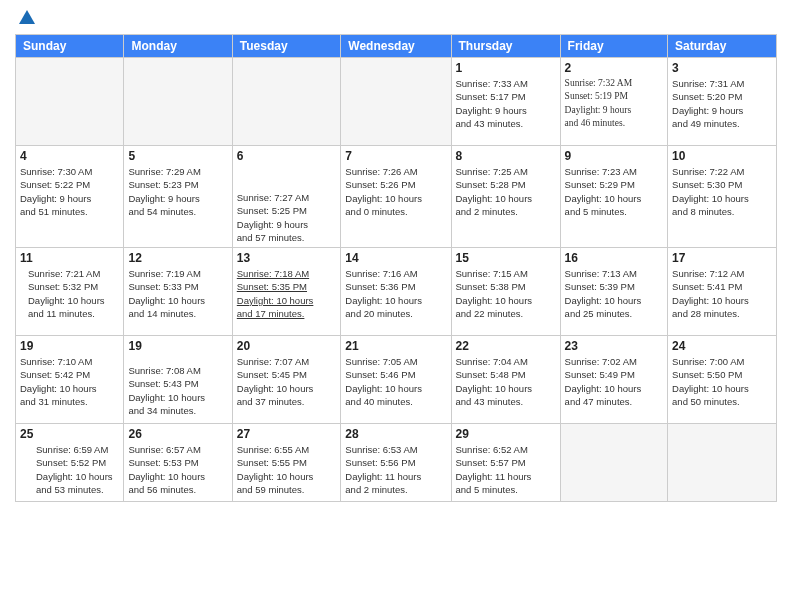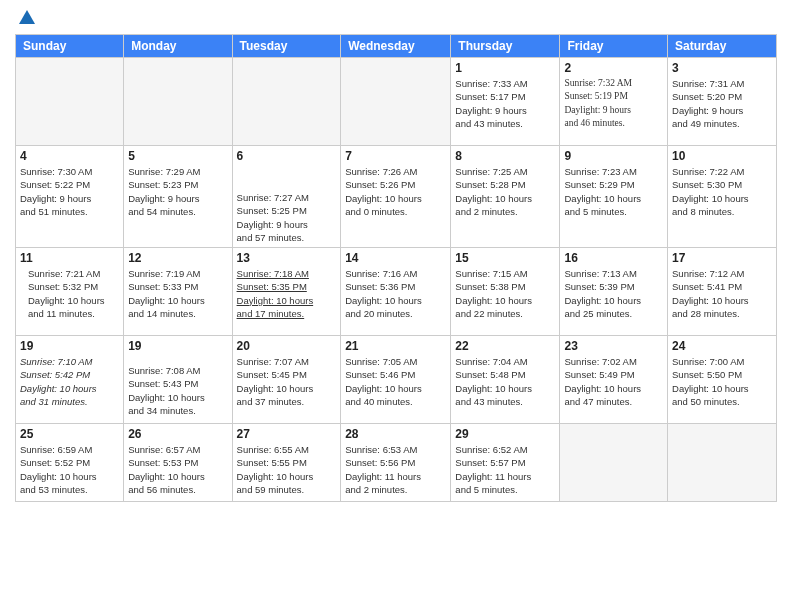--- a/index.html
+++ b/index.html
@@ -243,21 +243,21 @@
             <div class="day-num">17</div>
             <div class="day-info" style="white-space: pre-line;">Sunrise: 7:12 AM
 Sunset: 5:41 PM
 Daylight: 10 hours
 and 28 minutes.</div>
           </td>
         </tr>
         <tr>
           <td>
             <div class="day-num">19</div>
-            <div class="day-info" style="white-space: pre-line; font-style: italic;">Sunrise: 7:10 AM
+            <div class="day-info" style="white-space: pre-line;">Sunrise: 7:10 AM
 Sunset: 5:42 PM
 Daylight: 10 hours
 and 31 minutes.</div>
           </td>
           <td>
             <div class="day-num">19</div>
             <div class="day-info" style="white-space: pre-line; margin-top: 11px;">Sunrise: 7:08 AM
 Sunset: 5:43 PM
 Daylight: 10 hours
 and 34 minutes.</div>
@@ -294,21 +294,21 @@
             <div class="day-num">24</div>
             <div class="day-info" style="white-space: pre-line;">Sunrise: 7:00 AM
 Sunset: 5:50 PM
 Daylight: 10 hours
 and 50 minutes.</div>
           </td>
         </tr>
         <tr class="last-row">
           <td>
             <div class="day-num">25</div>
-            <div class="day-info" style="white-space: pre-line;">Sunrise: 6:59 AM
+            <div class="day-info" style="white-space: pre-line; margin-left: 16px;">Sunrise: 6:59 AM
 Sunset: 5:52 PM
 Daylight: 10 hours
 and 53 minutes.</div>
           </td>
           <td>
             <div class="day-num">26</div>
             <div class="day-info" style="white-space: pre-line;">Sunrise: 6:57 AM
 Sunset: 5:53 PM
 Daylight: 10 hours
 and 56 minutes.</div>

